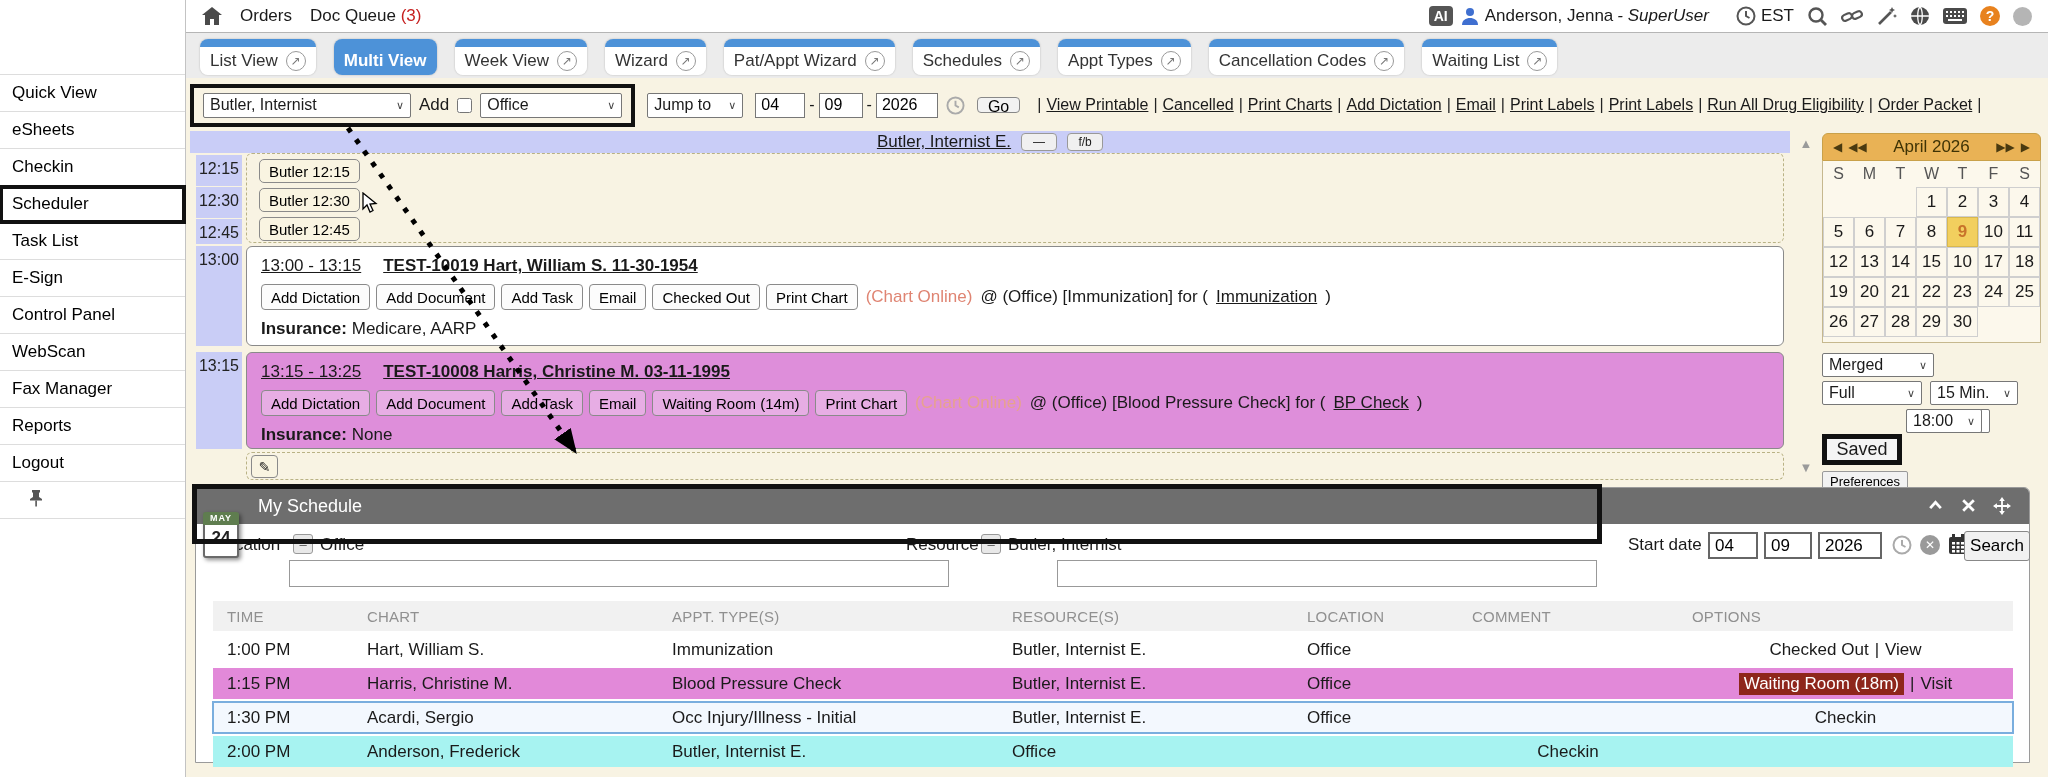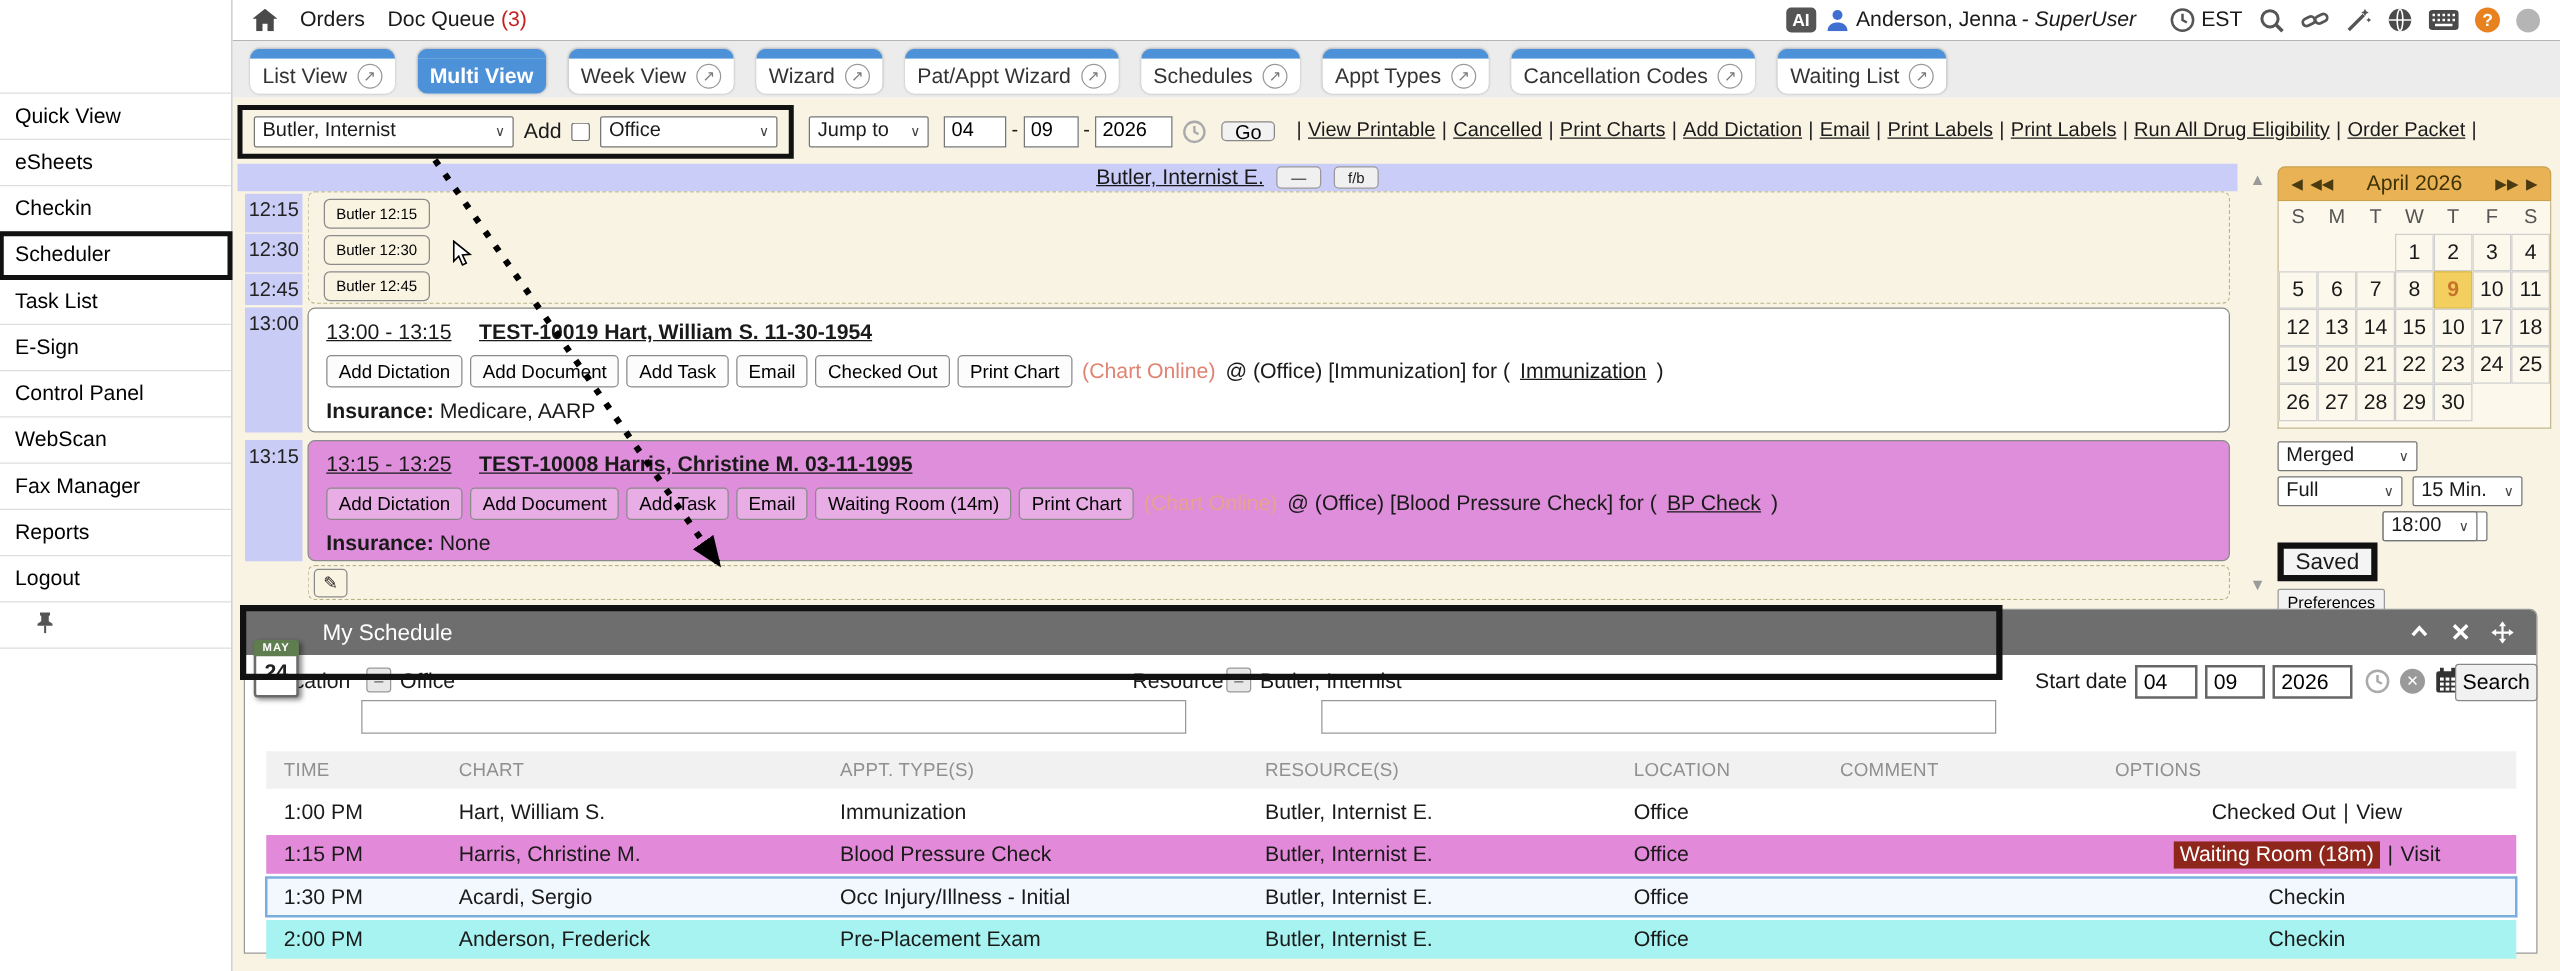--- a/index.html
+++ b/index.html
@@ -51,21 +51,21 @@
   .tb-links{display:flex;align-items:center;margin-left:12px;font-size:16px;white-space:nowrap;}
   .lnk-sep{margin:0 5px;color:#222;}
   .tb-link{text-decoration:underline;}
 
   
   .sched-head{position:absolute;left:190px;top:131px;width:1600px;height:22px;background:#c9cdf7;display:flex;align-items:center;justify-content:center;gap:10px;font-size:17px;z-index:2;}
   .mini-btn{height:18px;min-width:36px;background:#f0f0f0;border:1px solid #999;border-radius:4px;font-size:12px;display:inline-flex;align-items:center;justify-content:center;cursor:pointer;padding:0 6px;}
   .tcell{position:absolute;left:196px;width:46px;background:#c9cdf6;color:#222;font-size:16px;text-align:center;padding-top:5px;}
   .free-box{position:absolute;border:1px dashed #b9b285;border-radius:6px;}
   .slot-col{display:flex;flex-direction:column;gap:5px;padding:5px 0 0 12px;}
-  .slot-btn{height:24px;width:max-content;background:#f9f4e1;border:1px solid #8a8a8a;border-radius:5px;font-size:12px;padding:0 9px;font-family:inherit;cursor:pointer;}
+  .slot-btn{height:24px;width:max-content;background:#f9f4e1;border:1px solid #8a8a8a;border-radius:5px;font-size:15px;padding:0 9px;font-family:inherit;cursor:pointer;}
   .appt{position:absolute;left:246px;width:1538px;border:1px solid #8a8a8a;border-radius:6px;padding:9px 14px;z-index:1;}
   .appt-white{background:#fff;}
   .appt-pink{background:#de8eda;}
   .appt-line1{display:flex;align-items:center;gap:22px;font-size:17px;}
   .patient-link{font-weight:bold;}
   .appt-line2{display:flex;align-items:center;gap:8px;margin-top:8px;flex-wrap:nowrap;font-size:17px;}
   .btn-row{display:inline-flex;gap:6px;}
   .appt-btn{height:26px;background:#fcfcfc;border:1px solid #8a8a8a;border-radius:4px;font-size:15px;padding:0 9px;font-family:inherit;cursor:pointer;white-space:nowrap;}
   .appt-pink .appt-btn{background:rgba(255,255,255,0.28);}
   .appt-white .chart-online{color:#df8472;}
@@ -666,21 +666,20 @@
       <div class="ms-td">Butler, Internist E.</div>
       <div class="ms-td">Office</div>
       <div class="ms-td"></div>
       <div class="ms-td opt">
           <a>Checkin</a>
         </div>
     </div>
     <div class="ms-row row-cyan">
       <div class="ms-td">2:00 PM</div>
       <div class="ms-td">Anderson, Frederick</div>
-      <div class="ms-td">Pre-Placement Exam</div>
       <div class="ms-td">Butler, Internist E.</div>
       <div class="ms-td">Office</div>
       <div class="ms-td"></div>
       <div class="ms-td opt">
           <a>Checkin</a>
         </div>
     </div>
   </div>
 </div>
 

